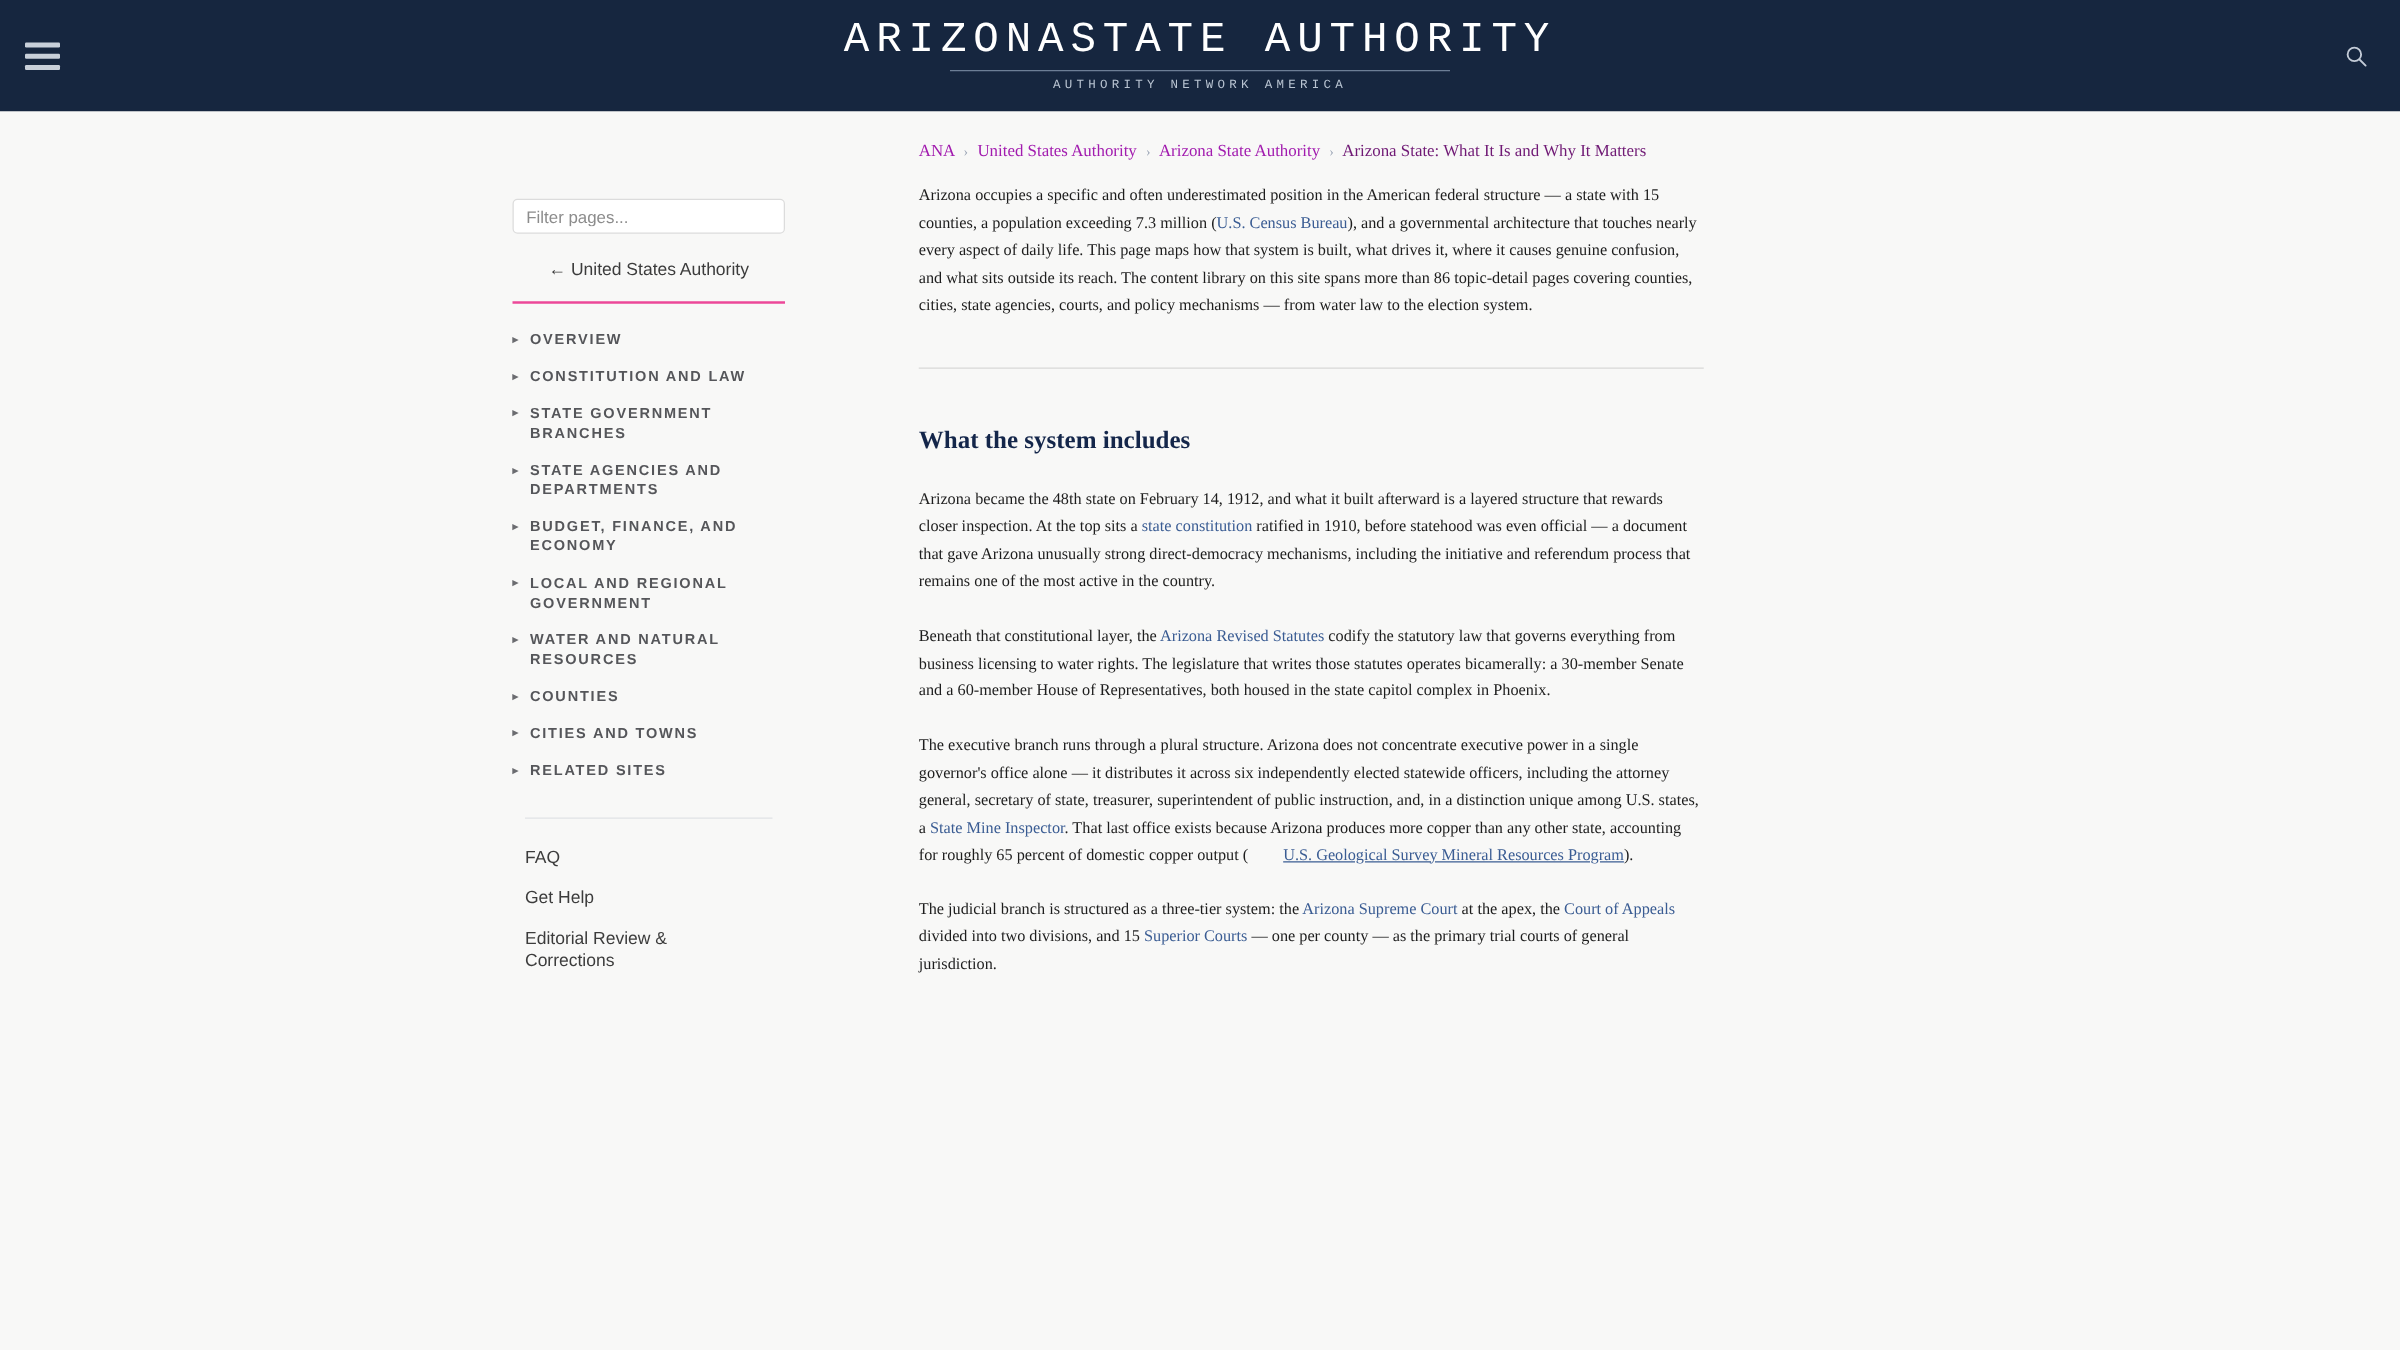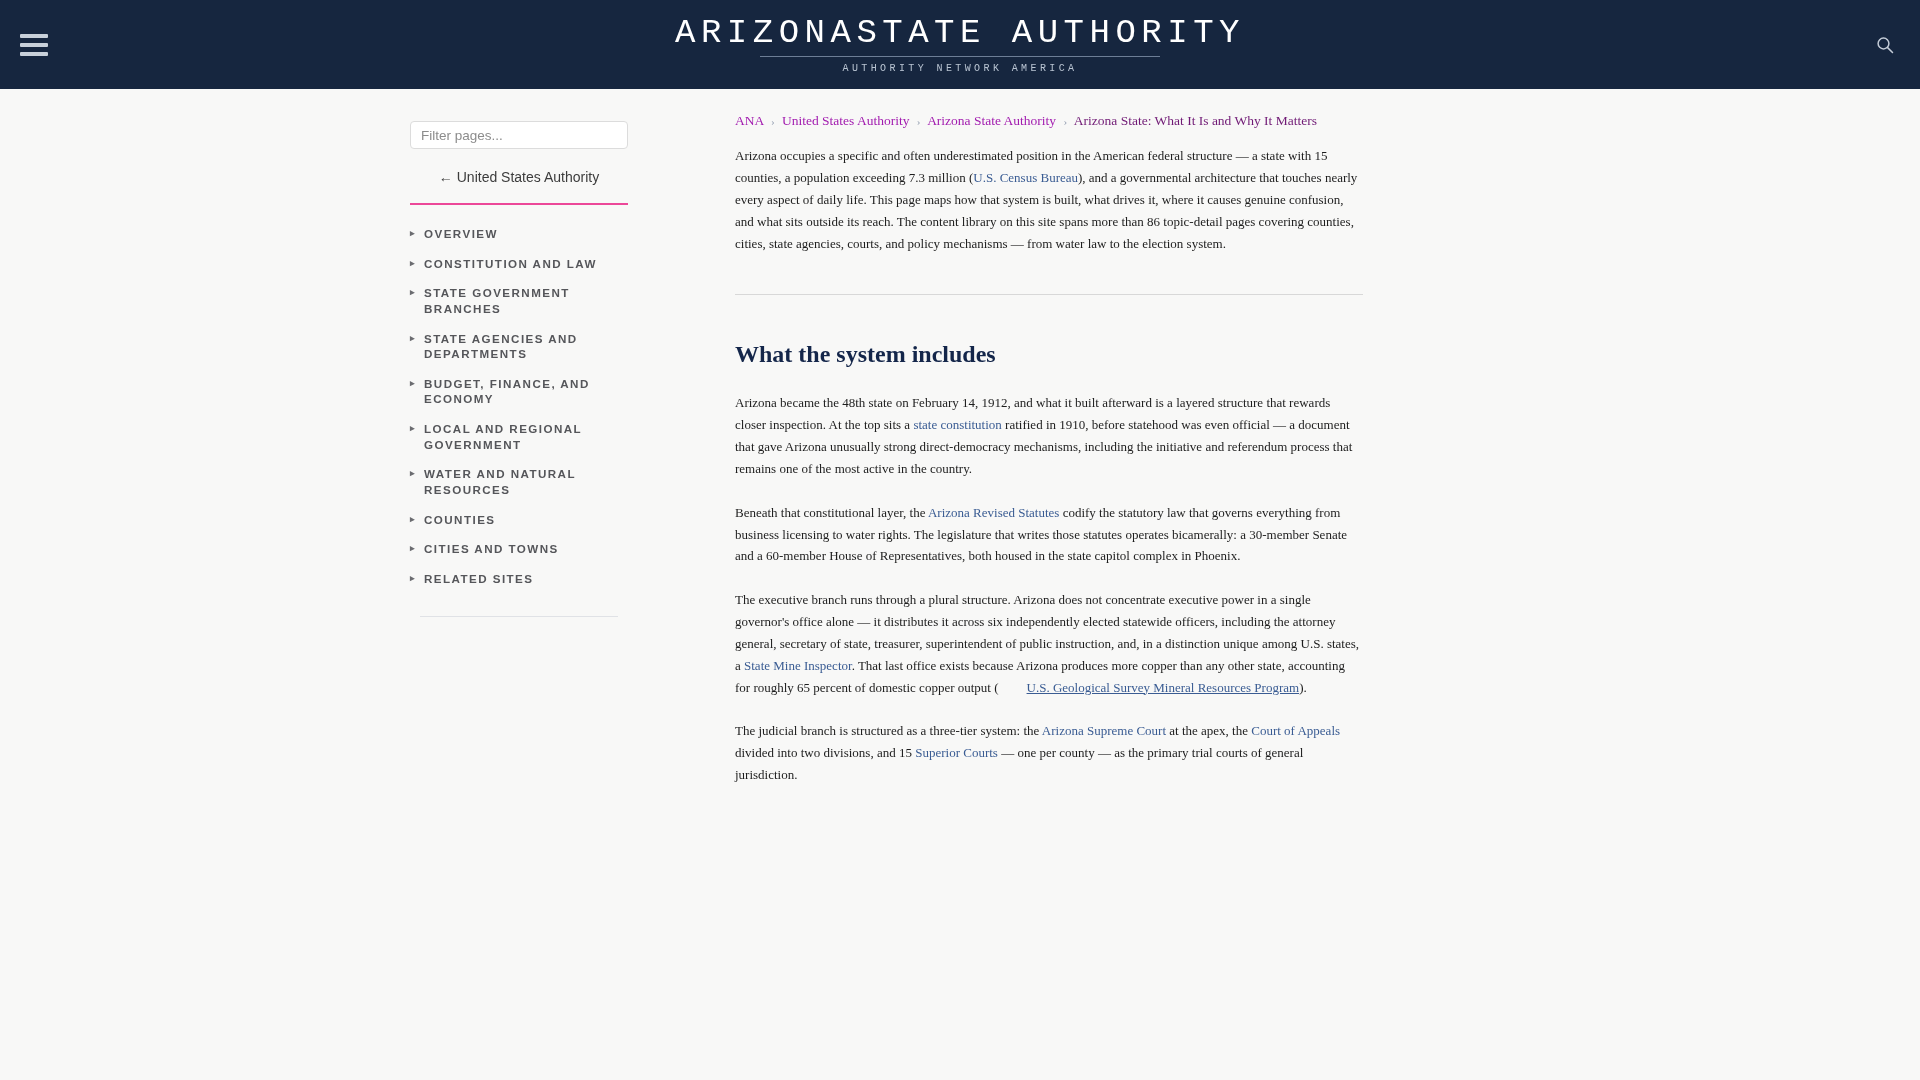--- a/index.html
+++ b/index.html
@@ -98,20 +98,21 @@
     width: 100%;
     height: 28px;
     border: 1px solid #dcdcdc;
     border-radius: 4px;
     background: #fff;
     padding: 0 10px;
     font-size: 13.5px;
     font-family: "Liberation Sans", sans-serif;
     color: #333;
     outline: none;
+    margin-top: 38px;
   }
   .filter-input::placeholder { color: #8c8c8c; }
 
   .back-link {
     display: block;
     text-align: center;
     margin-top: 20px;
     font-size: 14px;
     color: #3c3c3c;
     text-decoration: none;
@@ -197,21 +198,21 @@
   }
   .content p a.ul { text-decoration: underline; margin-left: 28px; }
 
   .hr-divider {
     border: 0;
     border-top: 1px solid #d8d8d8;
     margin: 40px 0 46px 0;
   }
 
   .section-heading {
-    font-size: 24px;
+    font-size: 20px;
     font-weight: bold;
     color: #14264a;
     margin: 0 0 24px 0;
     font-family: "Liberation Serif", serif;
   }
 </style>
 </head>
 <body>
 
 <header class="site-header">
@@ -281,20 +282,25 @@
           <span>CITIES AND TOWNS</span>
         </a>
         <a class="nav-item">
           <span class="caret">▸</span>
           <span>RELATED SITES</span>
         </a>
       </nav>
 
       <div class="sidebar-sep"></div>
 
+      <div class="util-list">
+        <a class="util-link">FAQ</a>
+        <a class="util-link">Get Help</a>
+        <a class="util-link">Editorial Review &amp; Corrections</a>
+      </div>
     </aside>
 
     <main class="content">
 
       <div class="breadcrumb">
         <a>ANA</a>
         <span class="sep">›</span>
         <a>United States Authority</a>
         <span class="sep">›</span>
         <a>Arizona State Authority</a>

